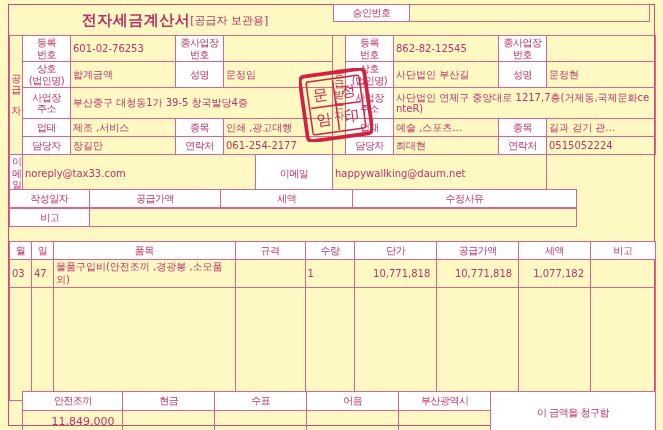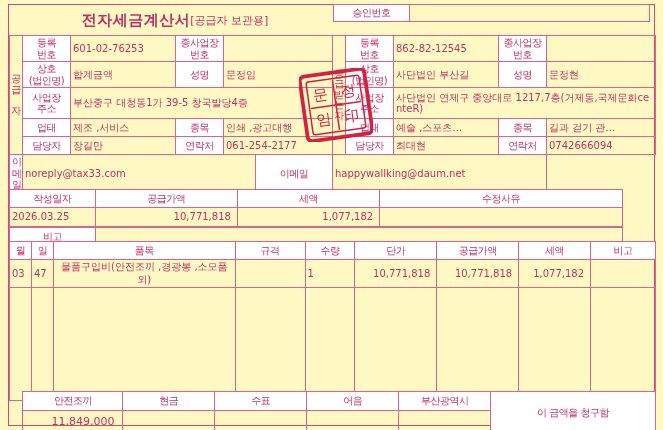--- a/index.html
+++ b/index.html
@@ -112,33 +112,33 @@
     width: 74px;
     height: 74px;
     pointer-events: none;
   }
 
   
   .amt-wrap {
     position: absolute;
     left: 0;
     top: 184px;
-    width: 614px;
+    width: 568px;
   }
   .amt-wrap td { height: 15px; }
 
   
   .items-wrap {
     position: absolute;
     left: 0;
     top: 236px;
     width: 647px;
   }
   .items-wrap td { height: 15px; }
-  .item-desc { text-align: center; line-height: 1.25; }
+  .item-desc { text-align: left; line-height: 1.25; }
   .tall { height: 34px; }
   .blank-row td { height: 15px; border-left-color: #d8668f; }
 
   
   .foot-wrap {
     position: absolute;
     left: 0;
     top: 386px;
     width: 647px;
   }
@@ -242,21 +242,21 @@
 
         <tr>
           <td class="lbl">담당자</td>
           <td class="val">장길만</td>
           <td class="lbl">연락처</td>
           <td class="val" colspan="2">061-254-2177</td>
 
           <td class="lbl">담당자</td>
           <td class="val">최대현</td>
           <td class="lbl">연락처</td>
-          <td class="val" colspan="2">0742666094</td>
+          <td class="val" colspan="2">0515052224</td>
         </tr>
 
         <tr>
           <td class="lbl">이메일</td>
           <td class="val" colspan="4">noreply@tax33.com</td>
 
           <td class="lbl">이메일</td>
           <td class="val" colspan="4">happywalIking@daum.net</td>
         </tr>
       </tbody>
@@ -284,26 +284,20 @@
           <col style="width:150px">
           <col style="width:257px">
         </colgroup>
         <tbody>
             <tr>
           <td class="lbl">작성일자</td>
           <td class="lbl">공급가액</td>
           <td class="lbl">세액</td>
           <td class="lbl">수정사유</td>
         </tr>
-        <tr>
-          <td class="val" style="height:16px">2026.03.25</td>
-          <td class="val money">10,771,818</td>
-          <td class="val money">1,077,182</td>
-          <td class="val"></td>
-        </tr>
       </tbody>
         </table>
       <table>
         <colgroup>
           <col style="width:90px">
           <col style="width:557px">
         </colgroup>
         <tbody>
             <tr>
           <td class="lbl">비고</td>

